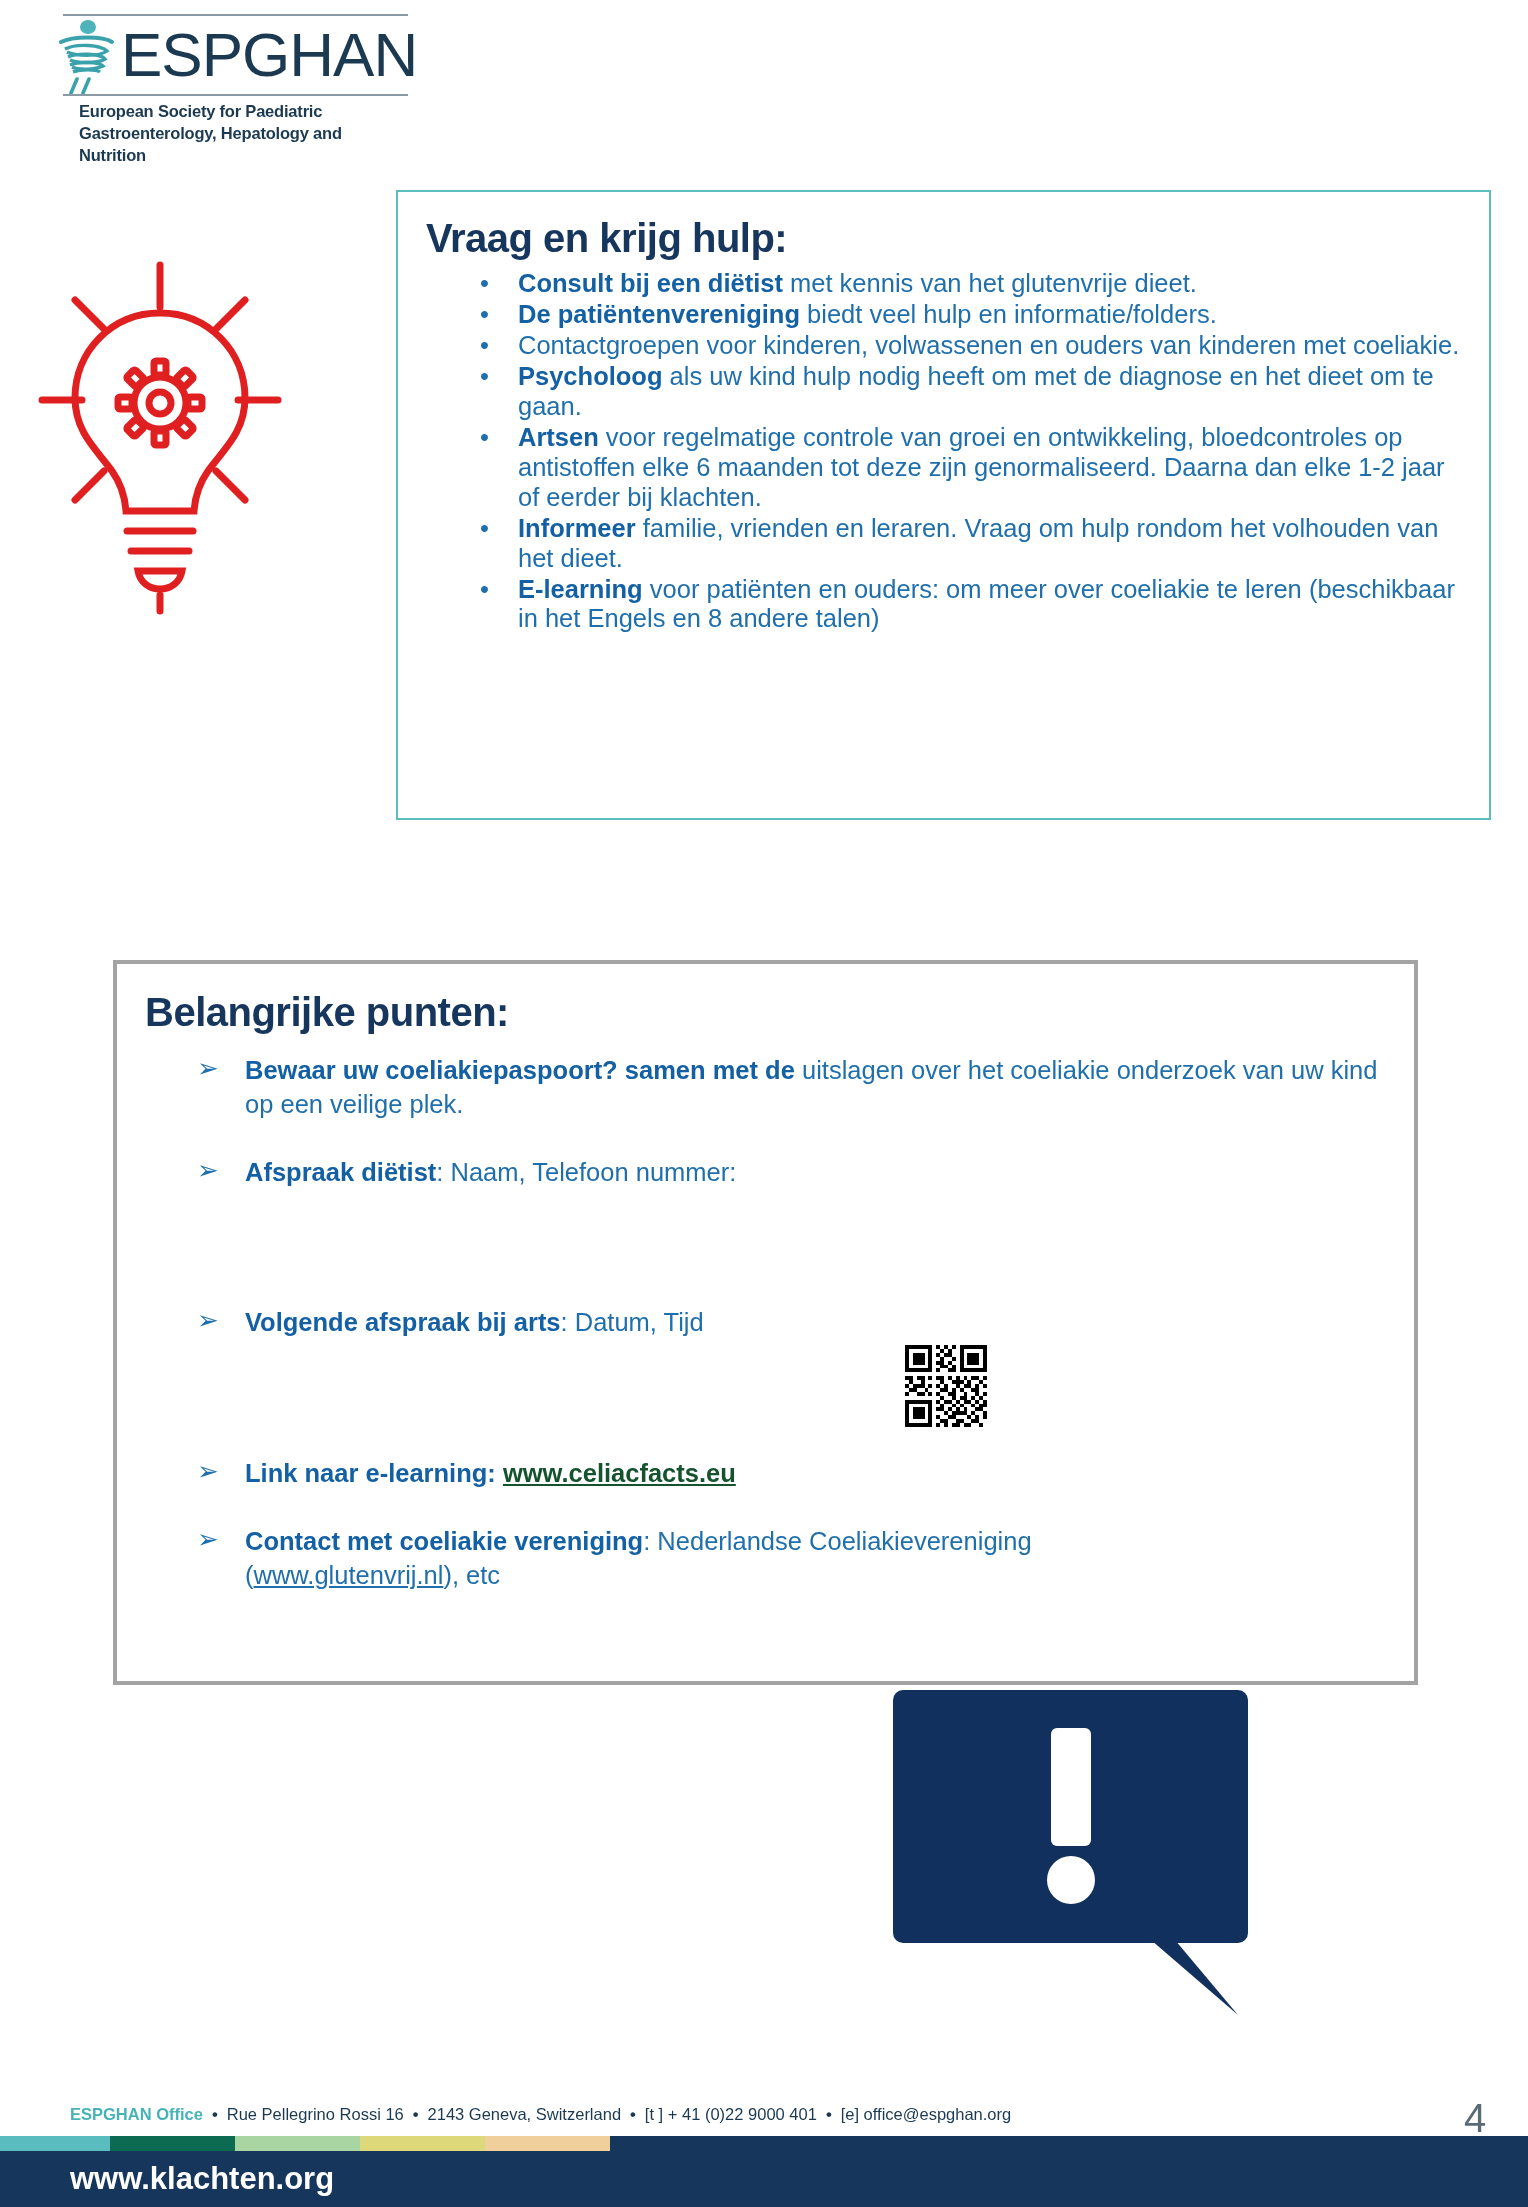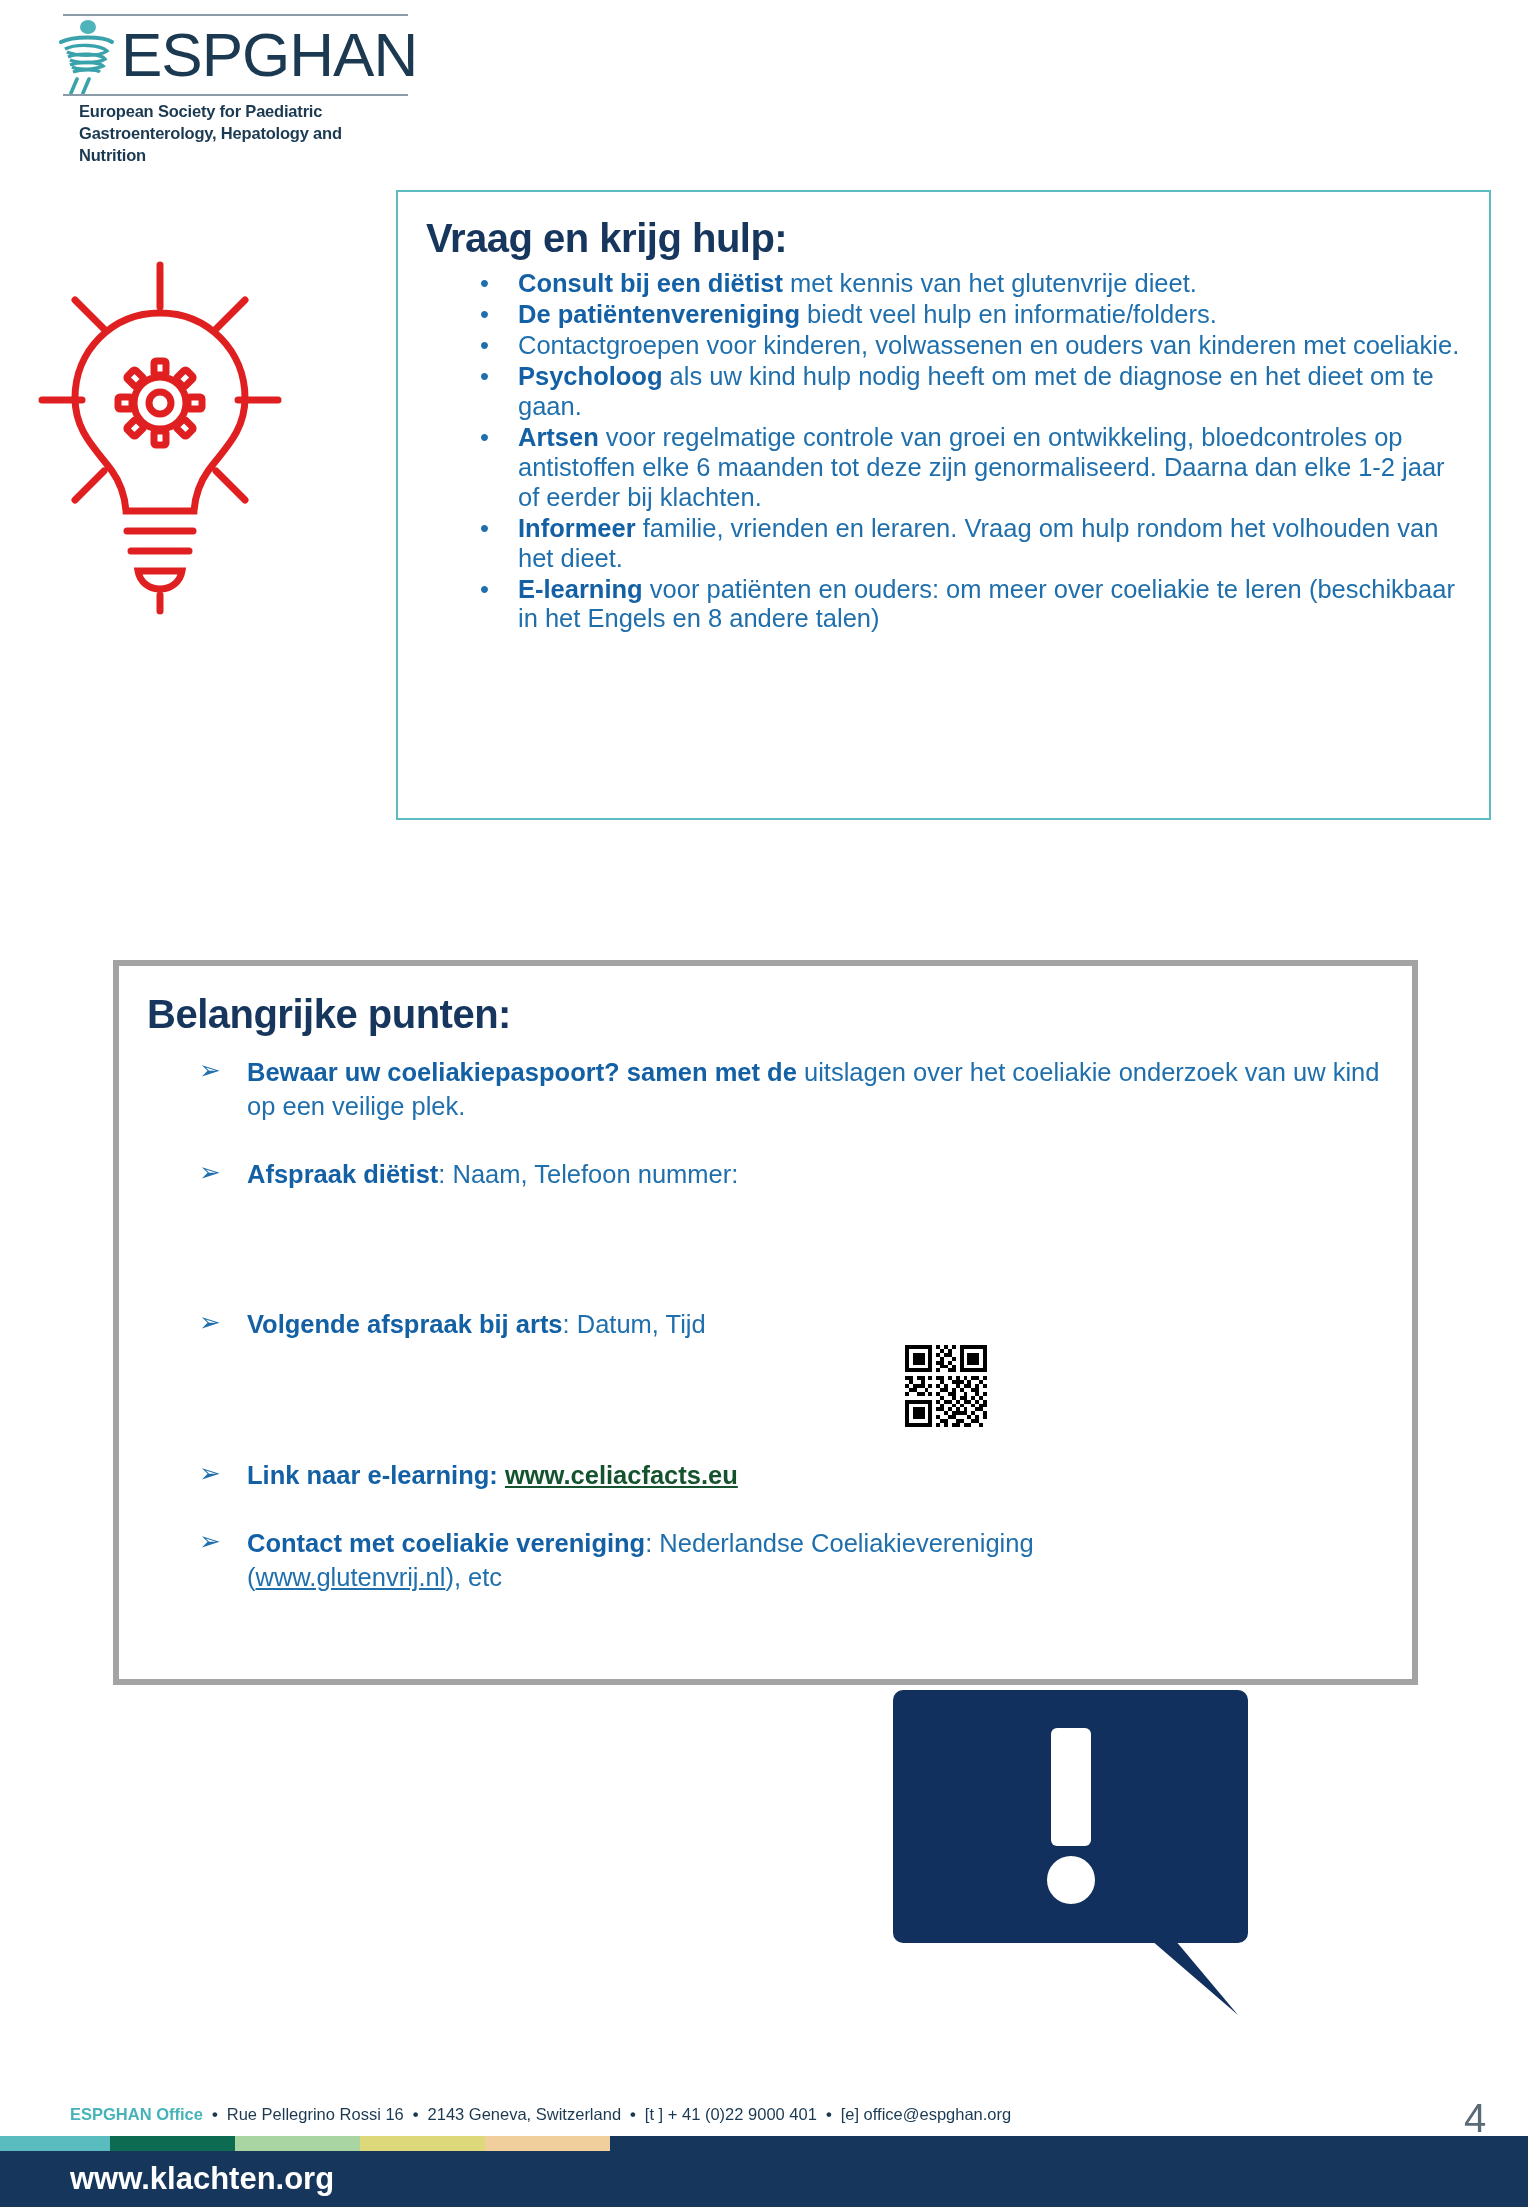--- a/index.html
+++ b/index.html
@@ -37,21 +37,21 @@
     margin-bottom:1px;padding-left:0;
   }
   ul.bullets li .dot{
     position:absolute;left:-38px;top:0px;color:#1f6fad;font-size:25.5px;line-height:1.175;
   }
   ul.bullets li b{font-weight:bold;color:#1360a5;}
 
   
   #box-points{
     position:absolute;left:113px;top:960px;width:1305px;height:725px;
-    border:6px solid #a3a3a3;background:#ffffff;box-sizing:border-box;
+    border:4px solid #a3a3a3;background:#ffffff;box-sizing:border-box;
   }
   #box-points h1{
     margin:0;padding:26px 0 10px 28px;
     font-size:40px;font-weight:bold;color:#17365d;letter-spacing:-.5px;
   }
   ul.arrows{list-style:none;margin:0;padding:8px 30px 0 128px;}
   ul.arrows li{
     position:relative;color:#1f6fad;font-size:25.5px;line-height:1.34;
     margin-bottom:0;
   }

